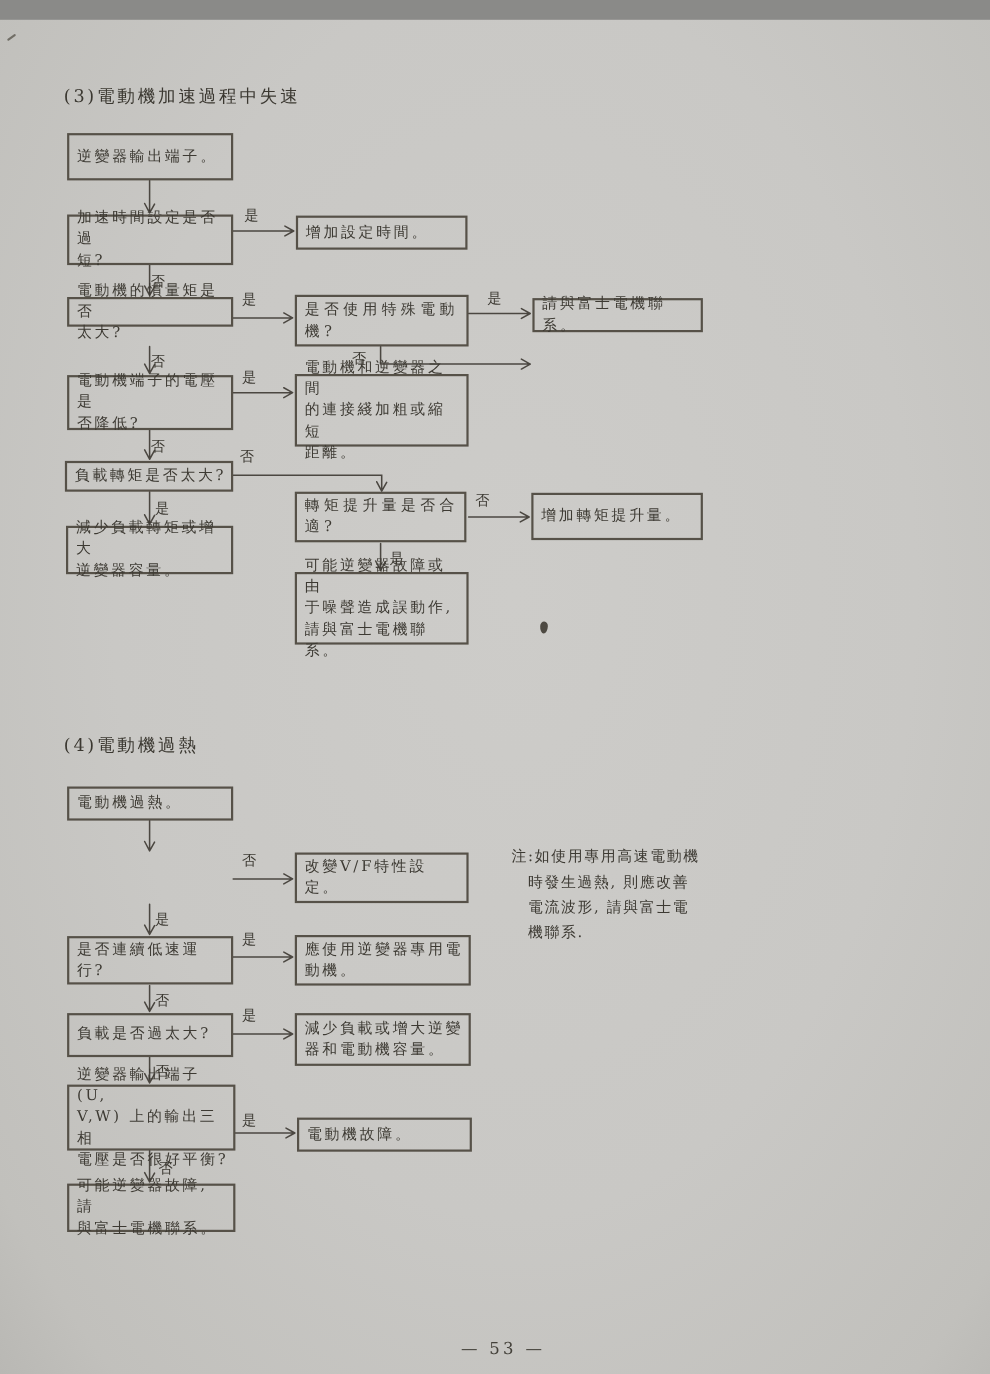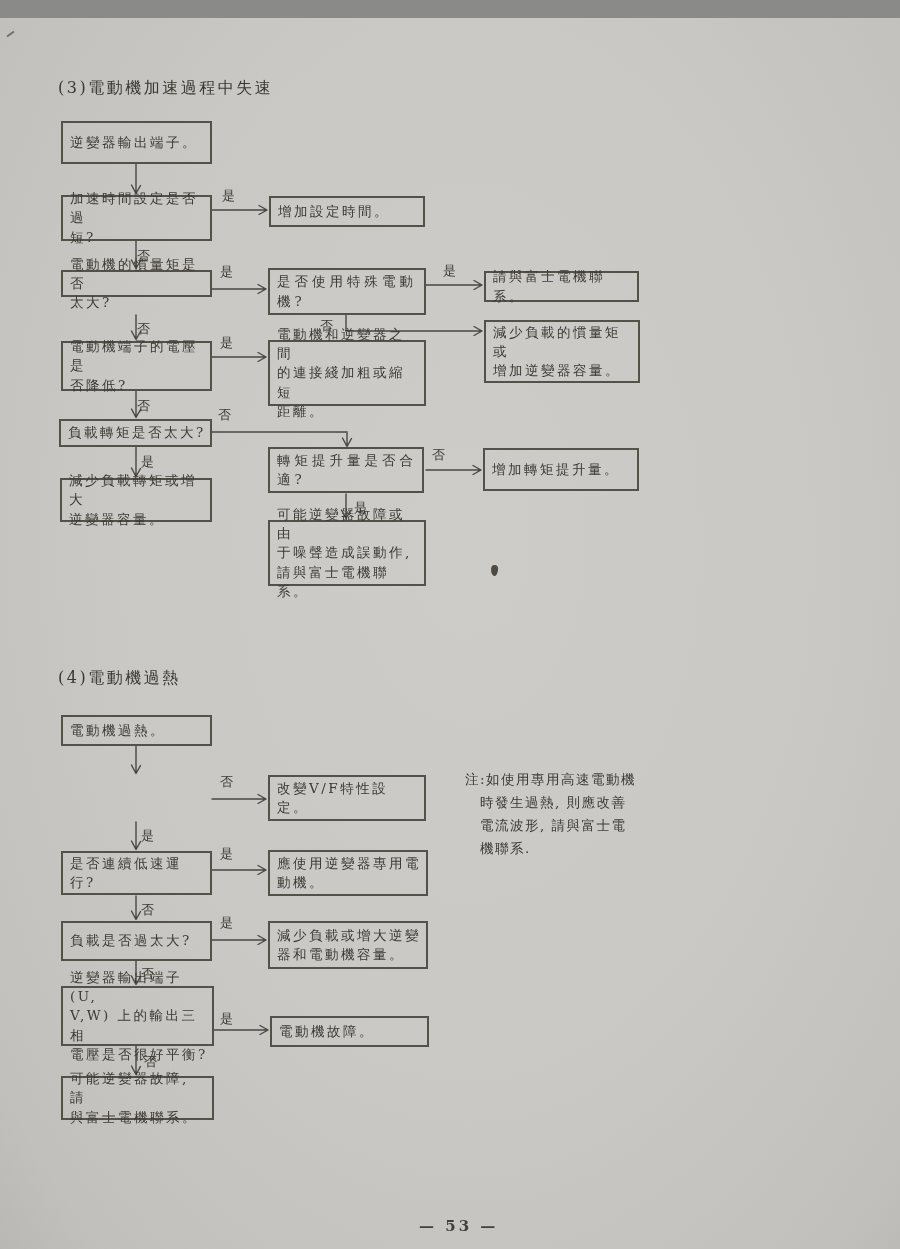--- a/index.html
+++ b/index.html
@@ -47,21 +47,20 @@
     line-height:23px;
     letter-spacing:1.5px;
     white-space:pre-line;
     color:#3d3a33;
   }
   .page-number{
     position:absolute;
     font-size:15px;
     letter-spacing:3px;
     color:#44413a;
-    font-weight:bold;
   }
   .connector-layer{position:absolute;left:0;top:0;pointer-events:none;}
   .speck-a{
     position:absolute;left:6px;top:15px;width:9px;height:2px;
     background:#716e66;transform:rotate(-35deg);border-radius:2px;
   }
   .speck-b{
     position:absolute;left:491px;top:547px;width:7px;height:11px;
     background:#4e4a42;border-radius:50% 50% 50% 50% / 38% 38% 62% 62%;
     transform:rotate(3deg);
@@ -103,22 +102,20 @@
 
   <div class="flow-box" style="left:61px;top:103px;width:151px;height:43px">逆變器輸出端子。</div>
   <div class="flow-box" style="left:61px;top:177px;width:151px;height:46px">加速時間設定是否過
 短?</div>
   <div class="flow-box" style="left:269px;top:178px;width:156px;height:31px">增加設定時間。</div>
   <div class="flow-box" style="left:61px;top:252px;width:151px;height:27px">電動機的慣量矩是否
 太大?</div>
   <div class="flow-box sp" style="left:268px;top:250px;width:158px;height:47px">是否使用特殊電動
 機?</div>
   <div class="flow-box" style="left:484px;top:253px;width:155px;height:31px">請與富士電機聯系。</div>
-  <div class="flow-box" style="left:484px;top:302px;width:156px;height:63px">減少負載的慣量矩或
-增加逆變器容量。</div>
   <div class="flow-box" style="left:61px;top:323px;width:151px;height:50px">電動機端子的電壓是
 否降低?</div>
   <div class="flow-box" style="left:268px;top:322px;width:158px;height:66px">電動機和逆變器之間
 的連接綫加粗或縮短
 距離。</div>
   <div class="flow-box" style="left:59px;top:401px;width:153px;height:28px">負載轉矩是否太大?</div>
   <div class="flow-box" style="left:60px;top:460px;width:152px;height:44px">減少負載轉矩或增大
 逆變器容量。</div>
   <div class="flow-box sp" style="left:268px;top:429px;width:156px;height:46px">轉矩提升量是否合
 適?</div>

